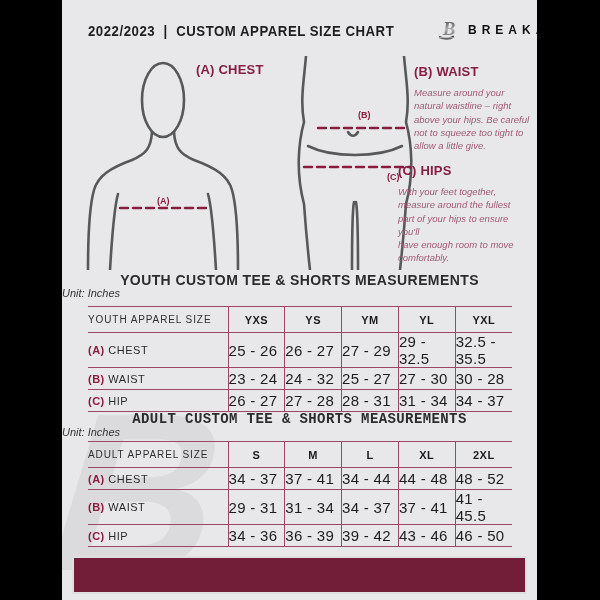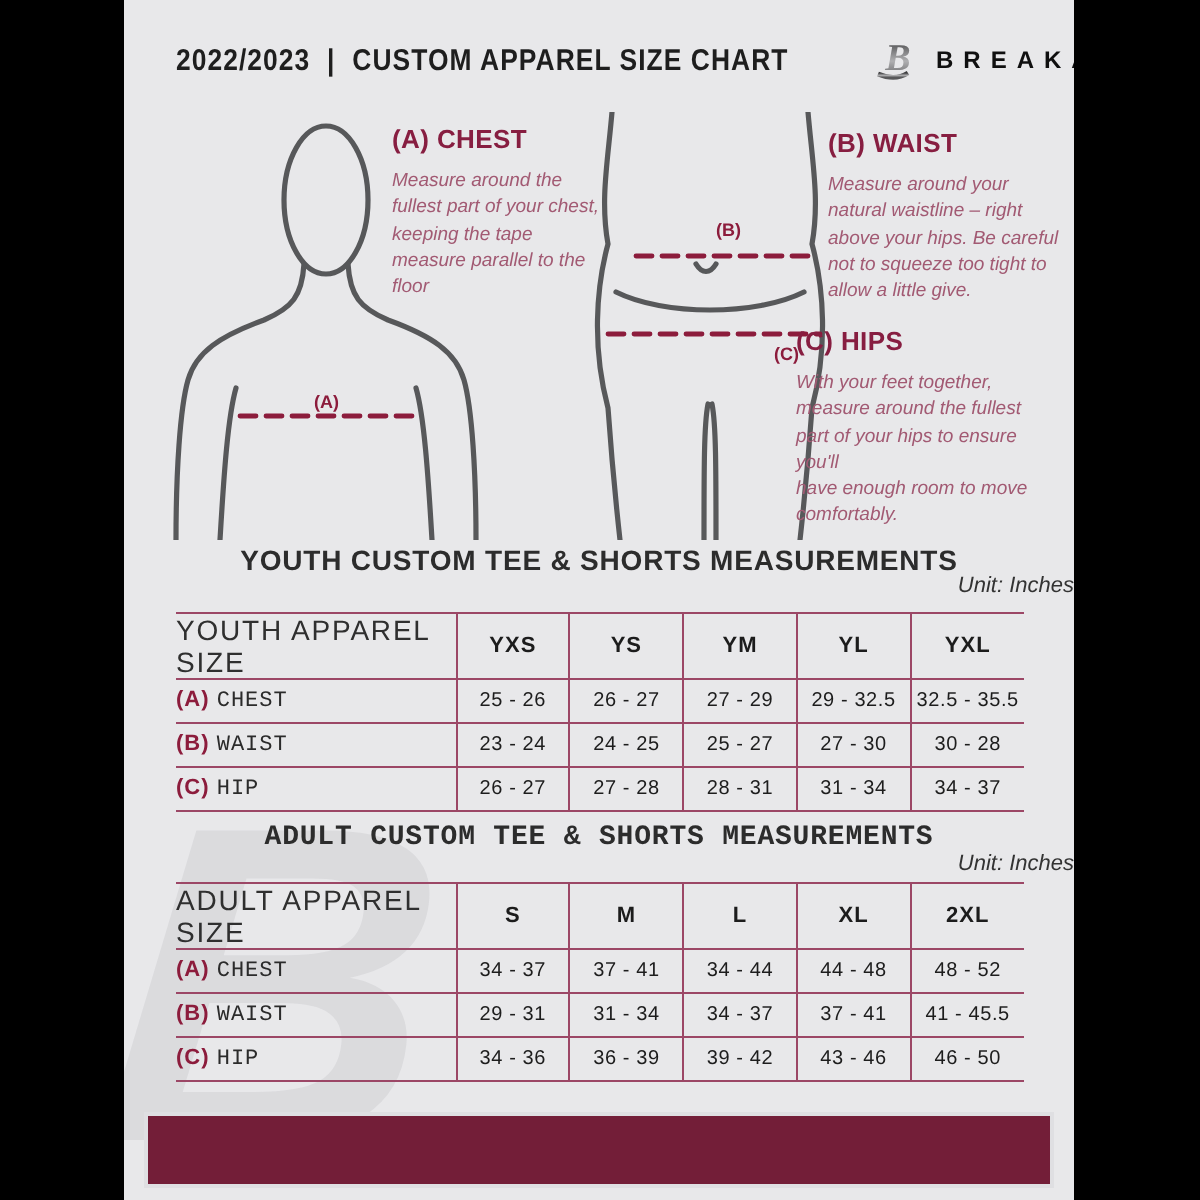--- a/index.html
+++ b/index.html
@@ -45,48 +45,48 @@
   .guide p{
     margin:0;font-size:9.5px;font-style:italic;color:#a25a73;
     line-height:1.4;white-space:pre-line;
   }
   
   .sec-title{
     position:absolute;left:0;width:475px;text-align:center;
     font-weight:bold;font-size:14px;color:#2c2c2c;letter-spacing:.4px;
   }
   .sec-unit{
-    position:absolute;left:0;width:475px;text-align:right;
+    position:absolute;left:0;width:475px;text-align:left;
     font-style:italic;font-size:11px;color:#333;
   }
   
   table.size-table{
     position:absolute;left:26px;width:424px;border-collapse:collapse;
     table-layout:fixed;
   }
   .size-table tr{height:22px;}
   .size-table tr.head-row{height:26px;}
   .size-table tr{border-top:1.5px solid #9c4766;}
   .size-table tr:last-child{border-bottom:1.5px solid #9c4766;}
   .size-table th:not(:first-child),.size-table td:not(:first-child){
     border-left:1.5px solid #9c4766;
   }
   .size-table th,.size-table td{padding:0;vertical-align:middle;}
   .col-label{width:140px;}
   .lbl-head{
-    text-align:left;padding-left:12px;font-weight:normal;font-size:14px;
+    text-align:left;padding-left:12px;font-weight:normal;font-size:10px;
     letter-spacing:.9px;color:#2f2f2f;
   }
   .size-head{font-weight:bold;font-size:11px;
     letter-spacing:.5px;color:#1c1c1c;}
   .row-label{text-align:left;padding-left:12px;font-size:11px;color:#2b2b2b;
     letter-spacing:.5px;}
   .row-label .pfx{font-weight:bold;color:#8c1c3c;}
-  .row-label .nm{font-weight:normal;font-family:Liberation Mono, monospace;}
-  .val{text-align:center;font-size:10px;color:#1d1d1d;letter-spacing:.3px;}
+  .row-label .nm{font-weight:normal;}
+  .val{font-size:15px;color:#1d1d1d;letter-spacing:.3px;}
   
   .footer-bar{
     position:absolute;left:10px;top:556px;width:451px;height:34px;
     background:#731e38;border:2px solid #dfdfe2;z-index:2;
   }
 </style>
 </head>
 <body>
 
 <div class="doc">
@@ -132,21 +132,20 @@
       <path d="M60,214 C60,178 60,156 62,146"></path>
       <path d="M66,214 C66,178 66,156 64,146"></path>
       <path class="dash" d="M26,72 L112,72"></path>
       <path class="dash" d="M12,111 L118,111"></path>
     </svg>
     <span class="marker" style="left:296px;top:110px;">(B)</span>
     <span class="marker" style="left:325px;top:172px;">(C)</span>
 
     <div class="guide" style="left:134px;top:62px;width:106px;">
       <h3>(A) CHEST</h3>
-      <p>Measure around the fullest part of your chest, keeping the tape measure parallel to the floor</p>
     </div>
     <div class="guide" style="left:352px;top:64px;width:116px;">
       <h3>(B) WAIST</h3>
       <p>Measure around your natural waistline – right above your hips. Be careful not to squeeze too tight to allow a little give.</p>
     </div>
     <div class="guide" style="left:336px;top:163px;width:116px;">
       <h3>(C) HIPS</h3>
       <p>With your feet together, measure around the fullest part of your hips to ensure you'll
 have enough room to move comfortably.</p>
     </div>
@@ -176,21 +175,21 @@
         <td class="row-label"><span class="pfx">(A)</span> <span class="nm">CHEST</span></td>
         <td class="val">25 - 26</td>
         <td class="val">26 - 27</td>
         <td class="val">27 - 29</td>
         <td class="val">29 - 32.5</td>
         <td class="val">32.5 - 35.5</td>
       </tr>
       <tr>
         <td class="row-label"><span class="pfx">(B)</span> <span class="nm">WAIST</span></td>
         <td class="val">23 - 24</td>
-        <td class="val">24 - 25</td>
+        <td class="val">24 - 32</td>
         <td class="val">25 - 27</td>
         <td class="val">27 - 30</td>
         <td class="val">30 - 28</td>
       </tr>
       <tr>
         <td class="row-label"><span class="pfx">(C)</span> <span class="nm">HIP</span></td>
         <td class="val">26 - 27</td>
         <td class="val">27 - 28</td>
         <td class="val">28 - 31</td>
         <td class="val">31 - 34</td>

